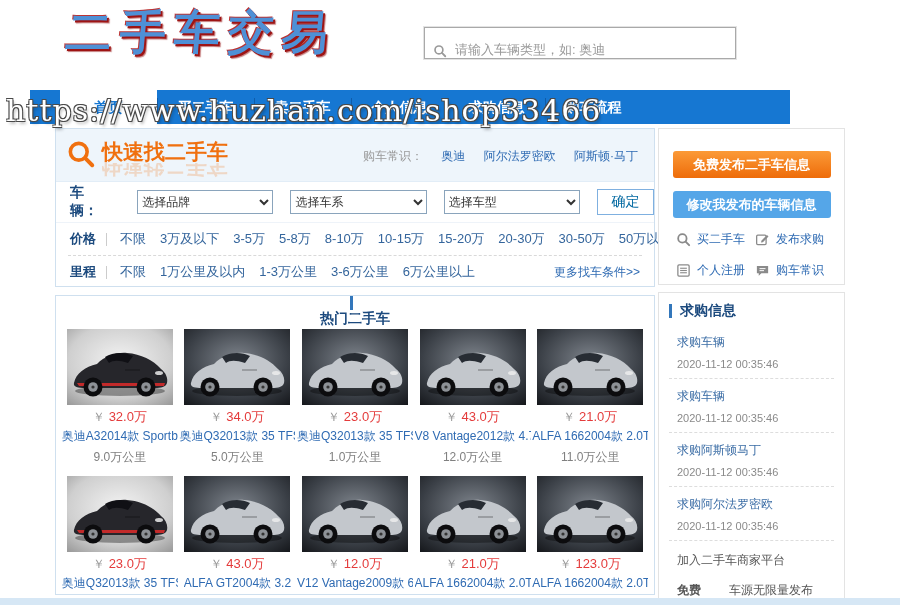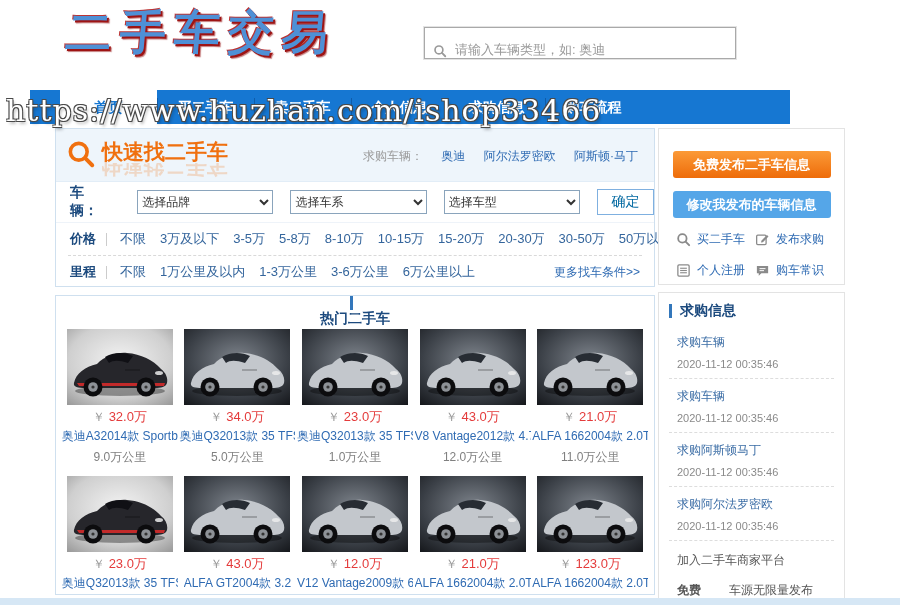--- a/index.html
+++ b/index.html
@@ -171,21 +171,21 @@
   <div class="watermark">https://www.huzhan.com/ishop33466</div>
 
   <div class="filter-panel">
     <div class="fp-head">
       <svg class="fp-icon" viewBox="0 0 20 20">
           <use href="#magGlyph"></use>
         </svg>
       <span class="fp-title">快速找二手车</span>
       <span class="fp-reflect">快速找二手车</span>
       <div class="hot-brands">
-        <span>求购车辆：</span>
+        <span>购车常识：</span>
         <a>奥迪</a>
         <a>阿尔法罗密欧</a>
         <a>阿斯顿·马丁</a>
       </div>
     </div>
 
     <div class="fp-vehicle">
       <span class="veh-label">车　辆：</span>
       <select><option>选择品牌</option></select>
       <select><option>选择车系</option></select>

